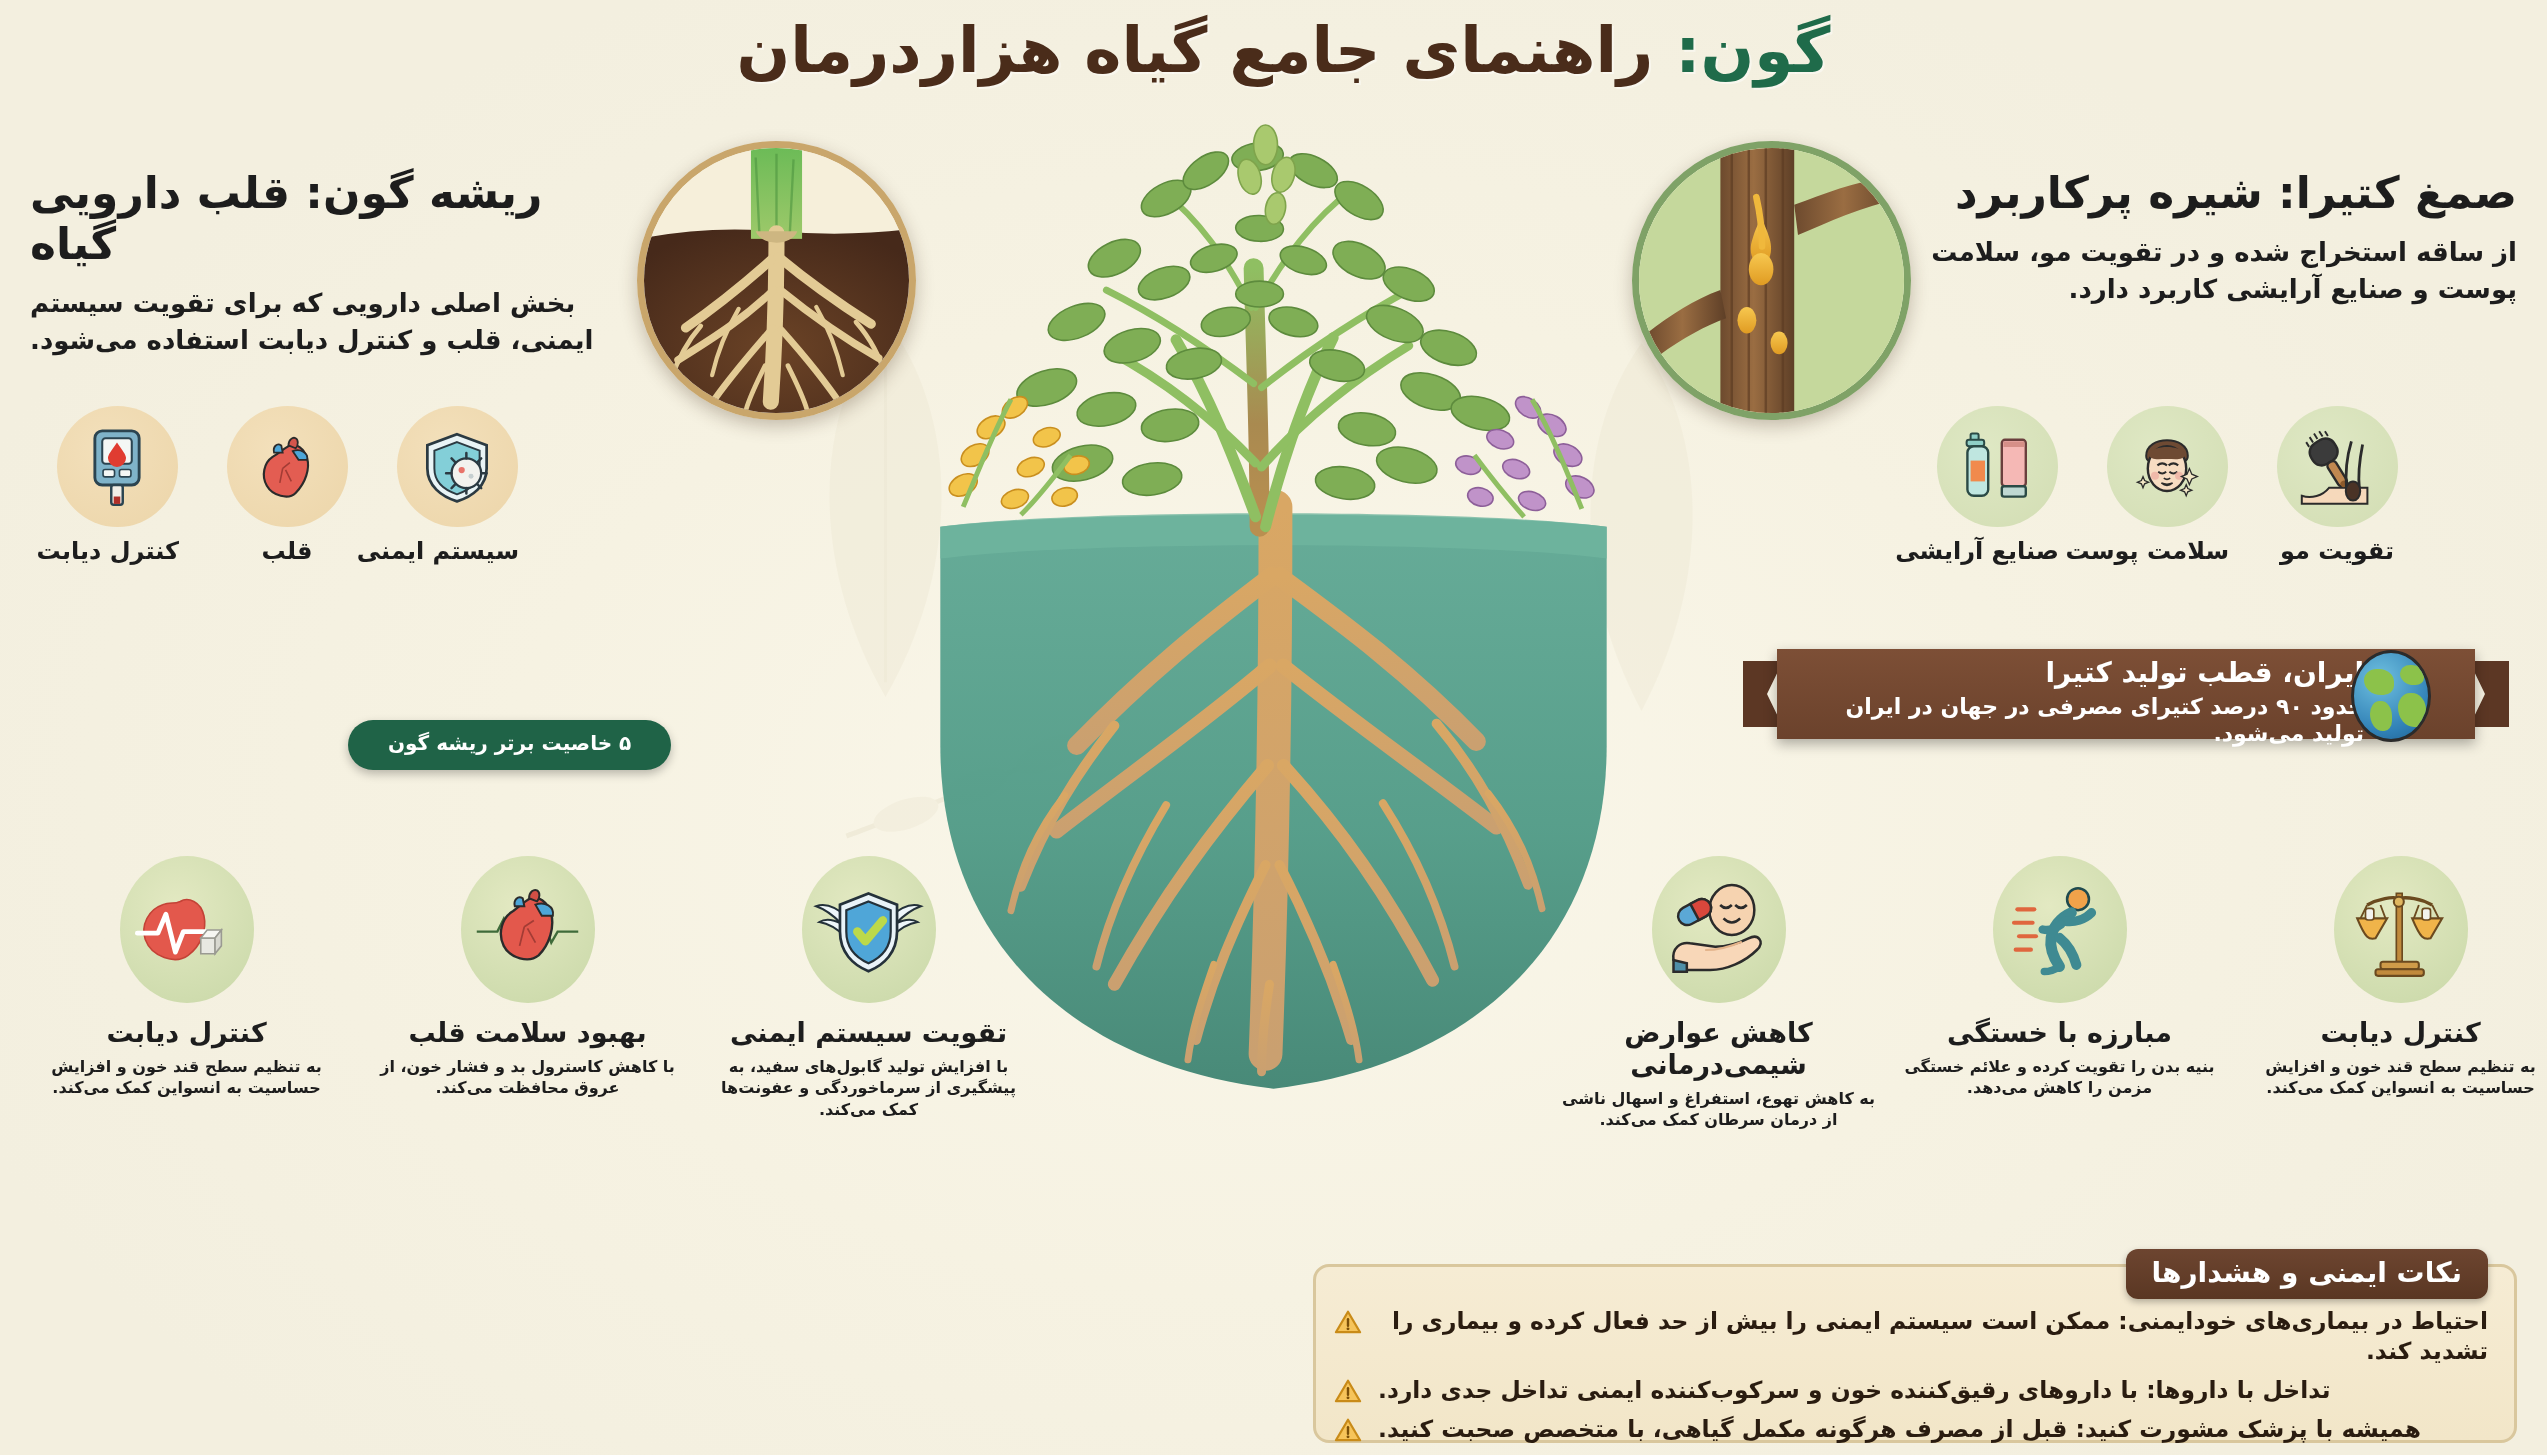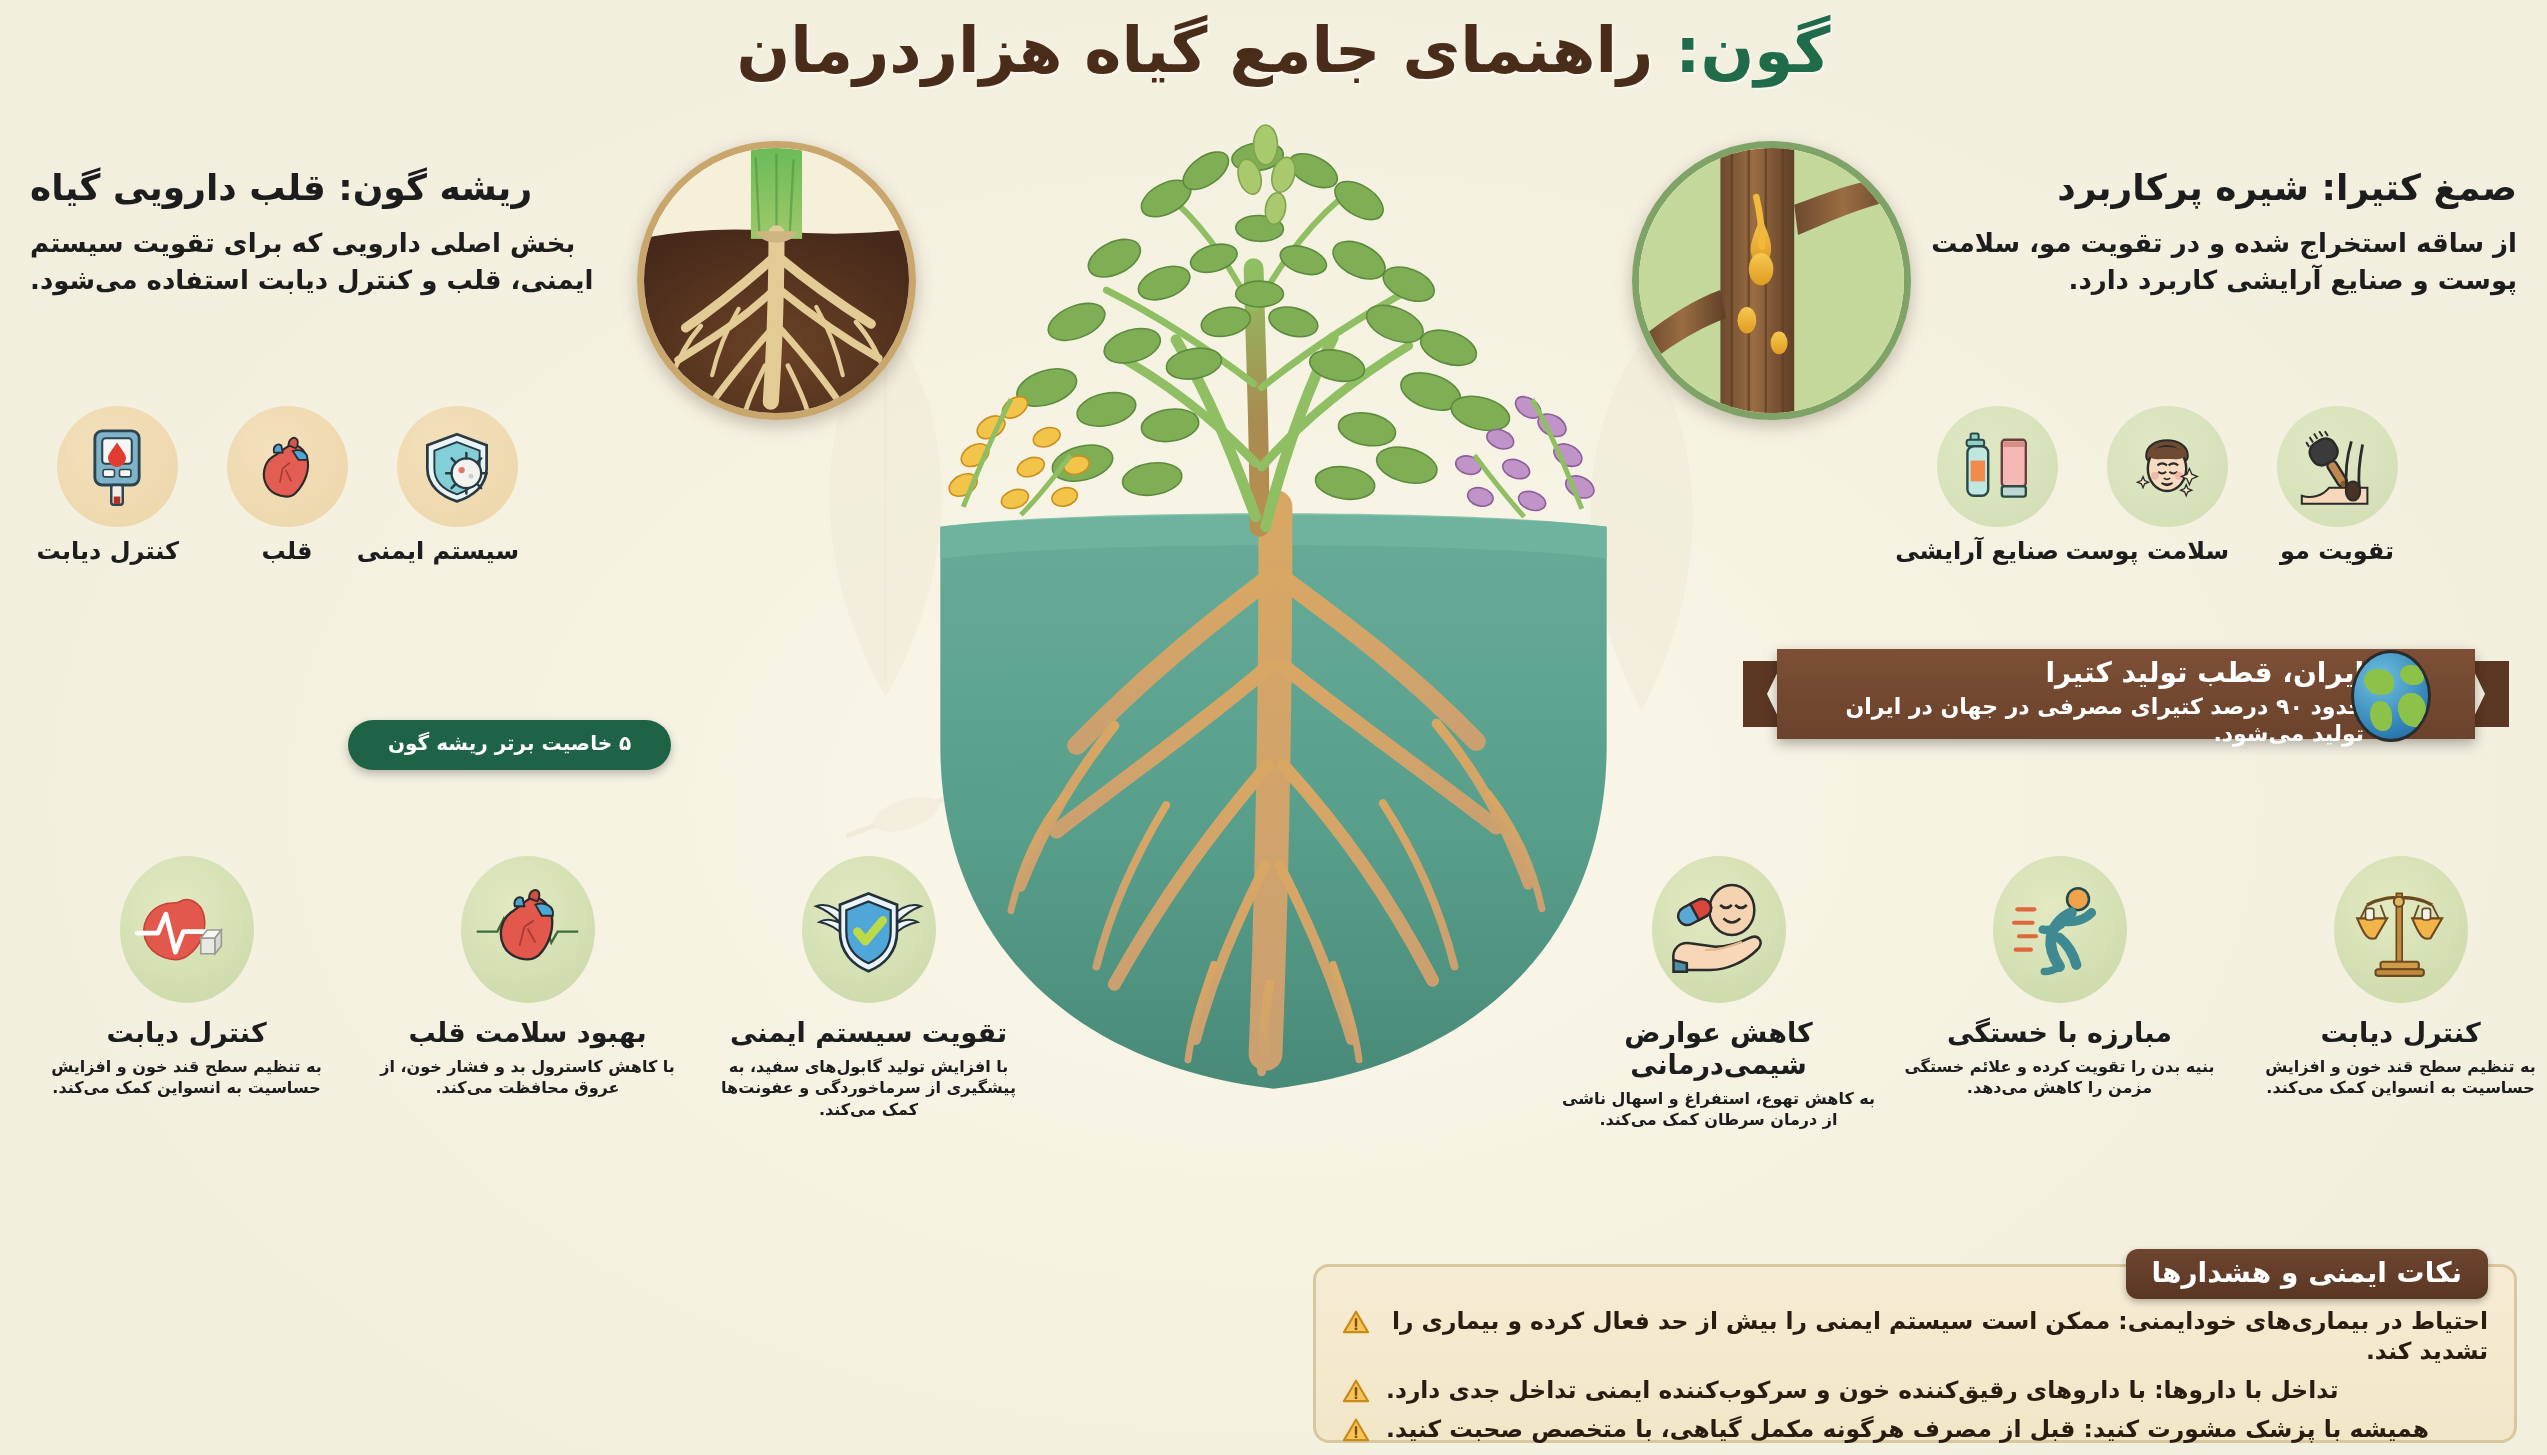--- a/index.html
+++ b/index.html
@@ -26,21 +26,21 @@
     letter-spacing: 0px;
     text-shadow: 2px 2px 0 rgba(255,255,255,.45);
     white-space: nowrap;
     padding-left: 20px;
   }
   .title .accent { color: #1f6b4a; }
 
   
   .sect { position: absolute; }
   .sect h2 {
-    font-size: 36px; font-weight: bold; color: #1d1d1d;
+    font-size: 44px; font-weight: bold; color: #1d1d1d;
     line-height: 1.16; margin-bottom: 10px;
   }
   .sect p {
     font-size: 26px; font-weight: bold; color: #1d1d1d;
     line-height: 1.42;
     margin-top: 16px;
   }
   #sect-root  { top: 167px; right: 1915px; width: 602px; text-align: left; }
   #sect-root h2, #sect-root p { text-align: left; direction: rtl; }
   #sect-gum   { top: 167px; right: 30px;  width: 612px; text-align: right; }
@@ -140,21 +140,21 @@
     font-size: 16px; font-weight: bold; color: #1d1d1d;
     line-height: 1.34; padding: 0 10px;
   }
 
   
   #safety {
     position: absolute; top: 1264px; left: 1313px;
     width: 1204px; height: 179px;
     background: linear-gradient(180deg,#f6ecd4,#f2e6c8);
     border: 3px solid #d9c79d; border-radius: 16px;
-    padding: 34px 26px 10px 26px;
+    padding: 34px 26px 10px 18px;
   }
   #safety .hdr {
     position: absolute; top: -18px; right: 26px;
     background: linear-gradient(180deg,#6d4530,#5a3723);
     color: #fff; font-size: 28px; font-weight: bold;
     padding: 7px 26px 10px; border-radius: 12px;
     white-space: nowrap;
     box-shadow: 0 3px 7px rgba(0,0,0,.28);
   }
   #safety ul { list-style: none; margin-top: 6px; }

